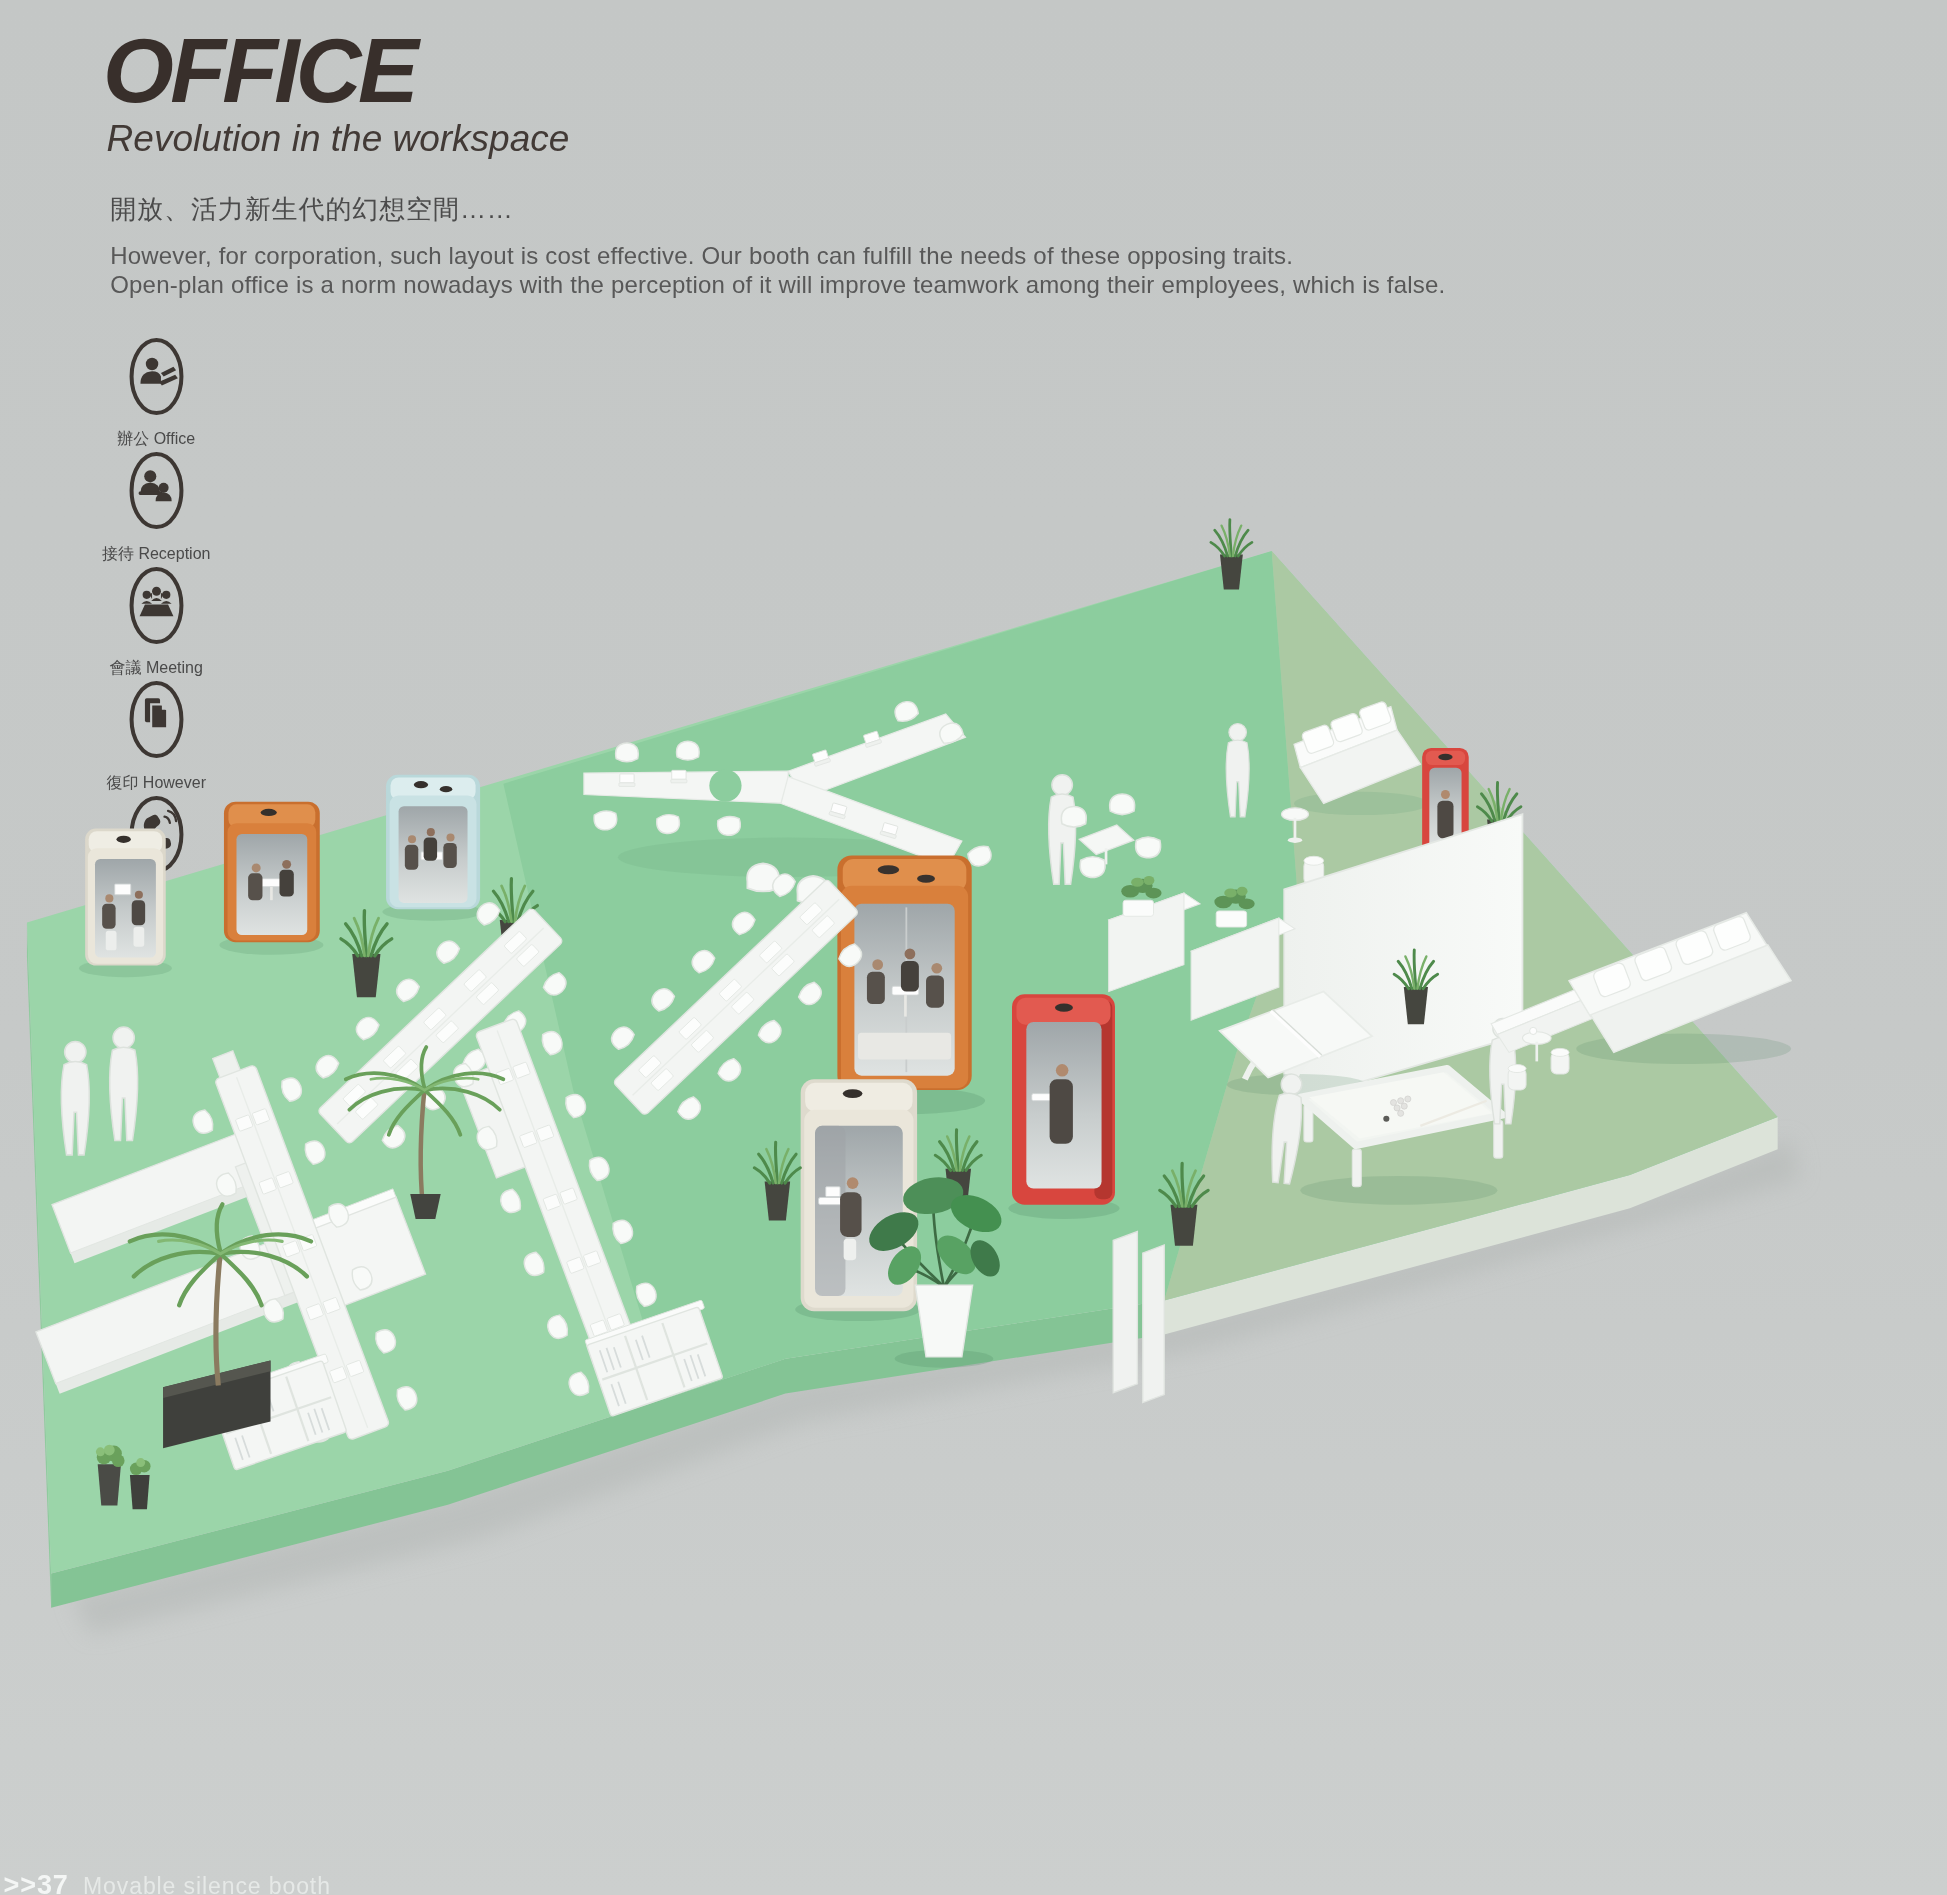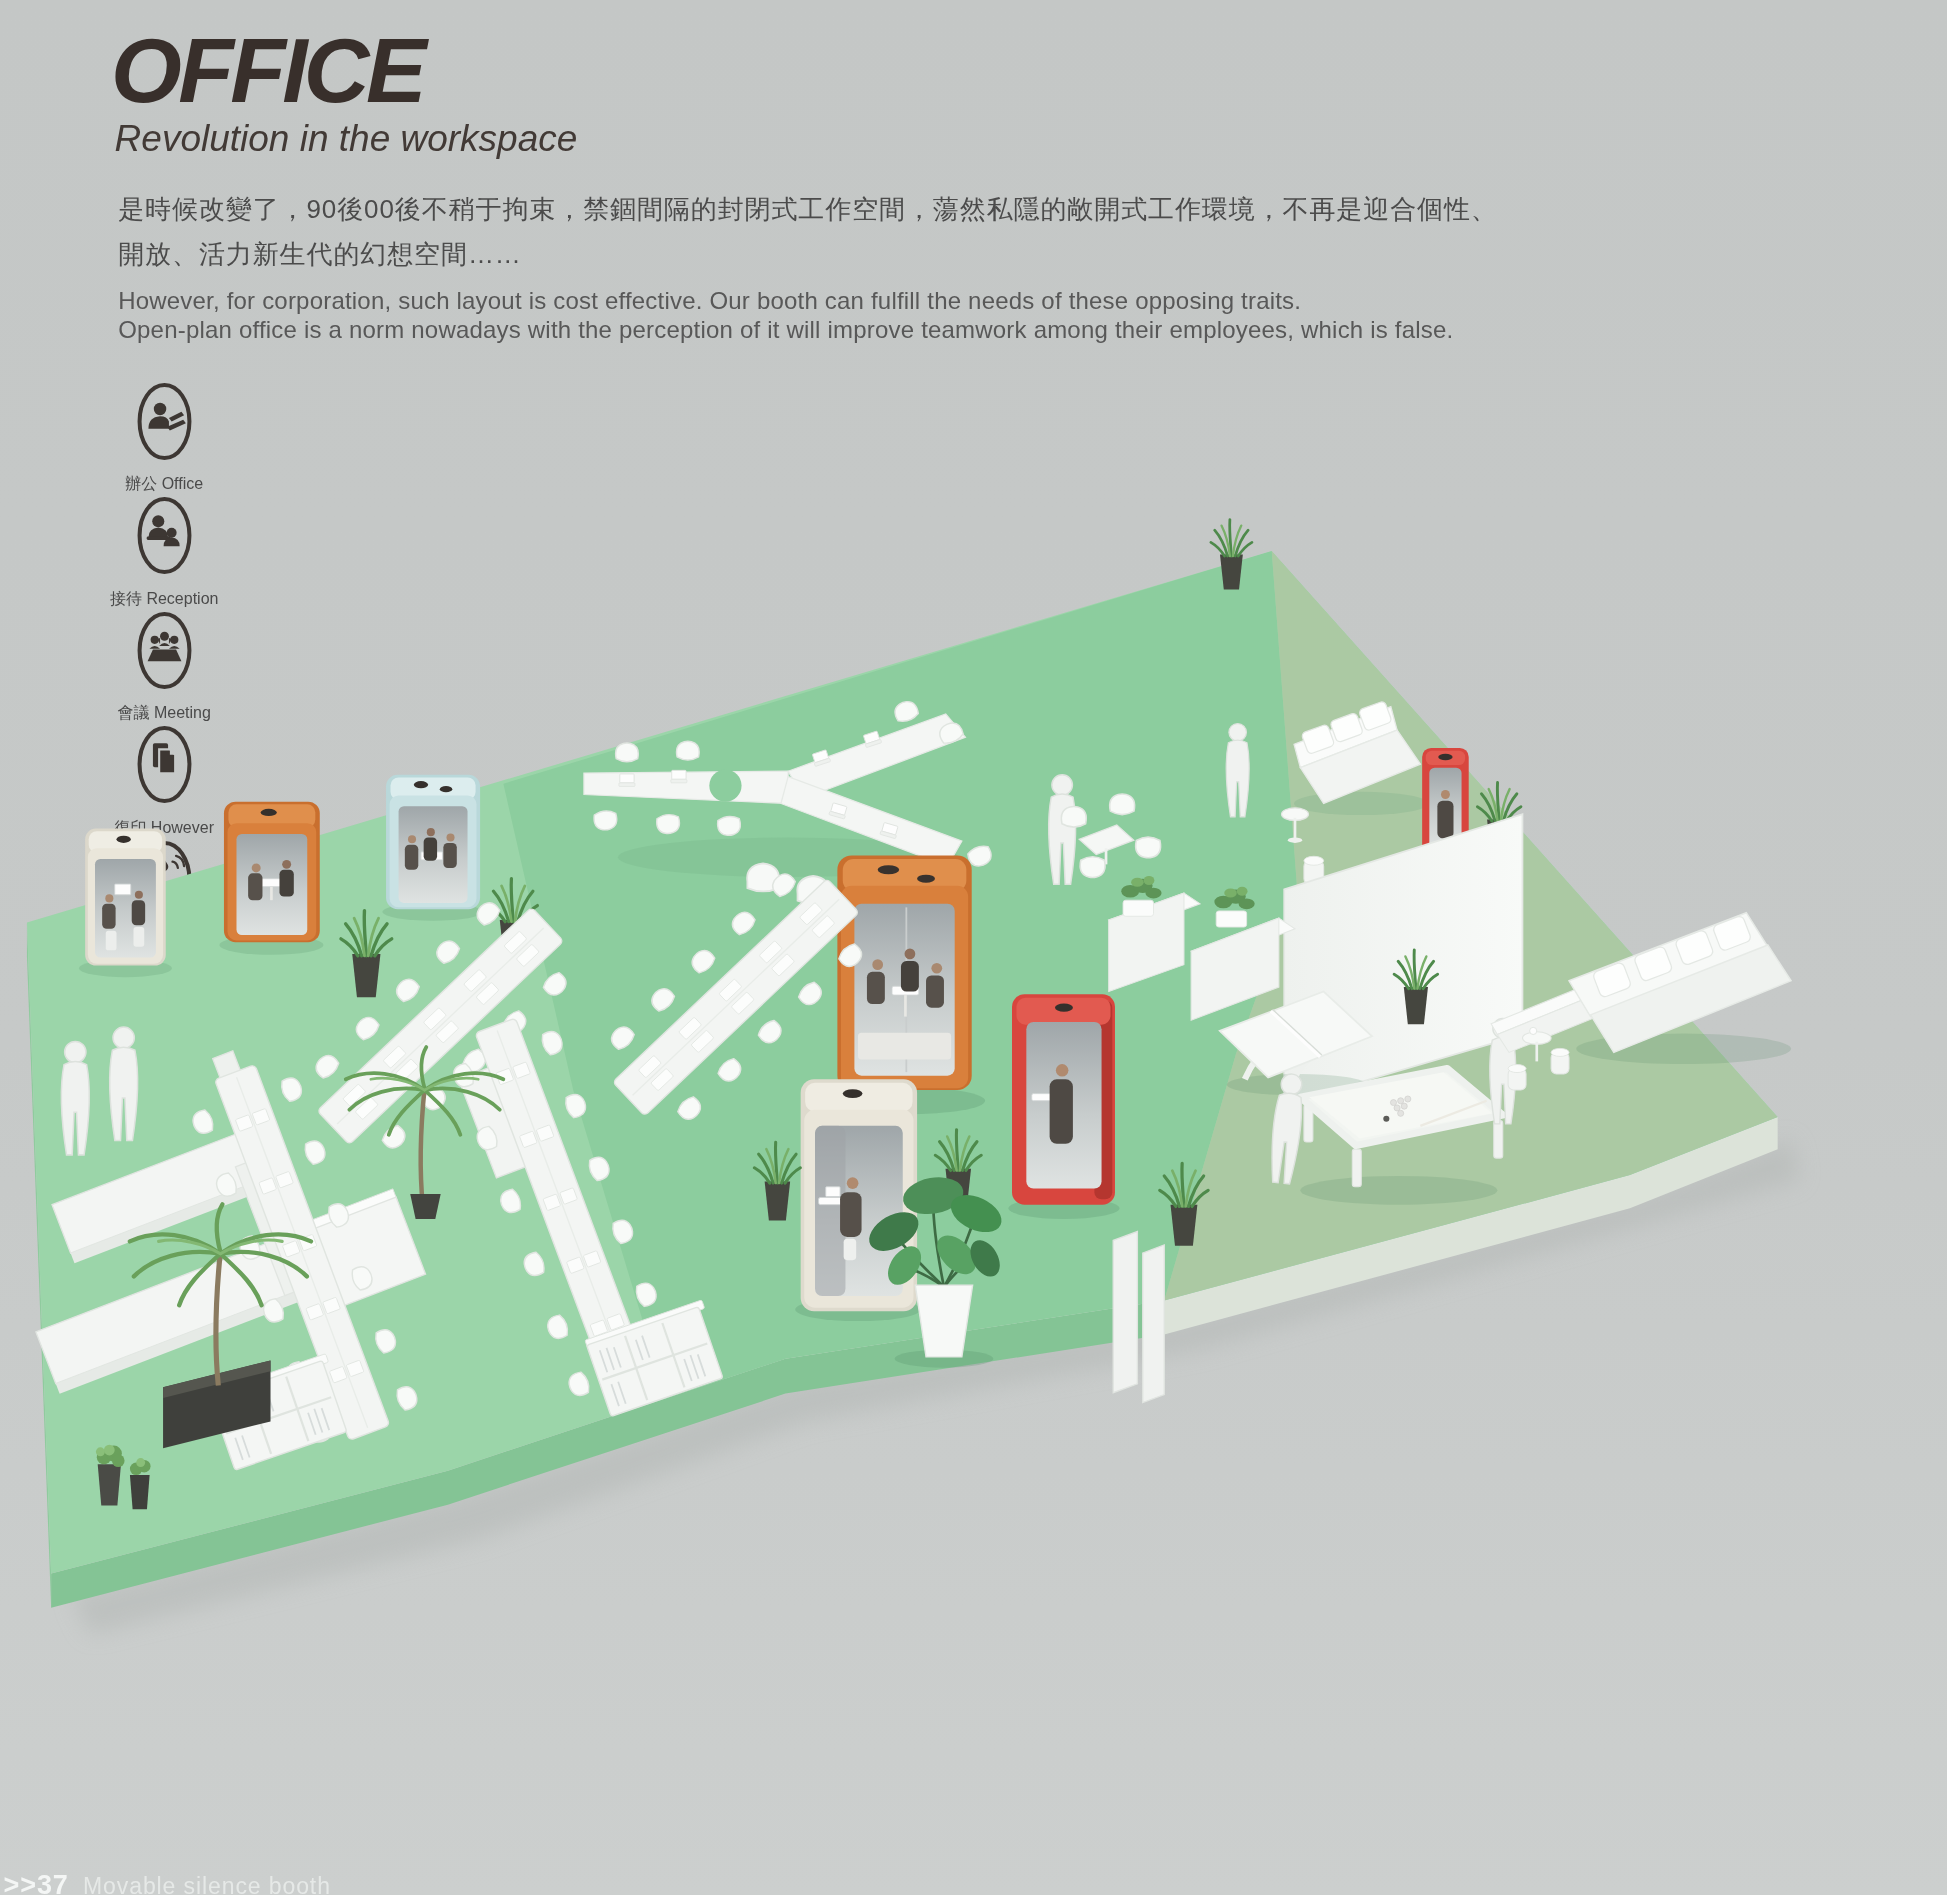--- a/index.html
+++ b/index.html
@@ -1,21 +1,21 @@
 <!DOCTYPE html>
 <html style="font-size:14.3px"><head>
 <meta charset="utf-8">
 <style>
   html,body{margin:0;padding:0;}
   body{
     width:1947px;height:1896px;position:relative;overflow:hidden;
     background:linear-gradient(180deg,#c4c7c6 0%,#c6c9c8 55%,#cccfce 100%);
     font-family:"Liberation Sans","DejaVu Sans",sans-serif;
   }
-  .header{position:absolute;left:103px;top:25px;width:1433px;color:#3a3431;margin-left:8px;}
+  .header{position:absolute;left:103px;top:25px;width:1433px;color:#3a3431;}
   .title-row{display:flex;align-items:baseline;gap:27px;}
   .title-en{font-size:91px;font-weight:bold;font-style:italic;letter-spacing:-3.6px;color:#382f2b;line-height:1;}
   .title-zh{font-size:52px;font-weight:bold;color:#3a332f;letter-spacing:1.8px;}
   .subtitle{font-size:37px;font-weight:normal;font-style:italic;color:#423a36;margin-top:1.8px;margin-left:3.6px;}
   .para-zh{margin-top:27px;margin-left:7.2px;font-size:26px;color:#4b4b4b;line-height:45px;letter-spacing:0.9px;}
   .para-en{margin-top:9px;margin-left:7.2px;font-size:24px;color:#585858;line-height:29.6px;letter-spacing:0.2px;}
   .features{display:flex;margin-top:36px;margin-left:10.7px;flex-direction:column;}
   .feature{width:85px;display:flex;flex-direction:column;align-items:center;}
   .feature svg{display:block;}
   .feature-label{margin-top:12.5px;font-size:16px;color:#4a4a4a;white-space:nowrap;}
@@ -26,21 +26,20 @@
 </style>
 </head>
 <body>
 
 <div class="header">
   <div class="title-row">
     <span class="title-en">OFFICE</span>
   </div>
   <div class="subtitle">Revolution in the workspace</div>
   <div class="para-zh">
-    <div>是時候改變了，90後00後不稍于拘束，禁錮間隔的封閉式工作空間，蕩然私隱的敞開式工作環境，不再是迎合個性、</div>
     <div>開放、活力新生代的幻想空間……</div>
   </div>
   <div class="para-en">
     <div>However, for corporation, such layout is cost effective. Our booth can fulfill the needs of these opposing traits.</div>
     <div>Open-plan office is a norm nowadays with the perception of it will improve teamwork among their employees, which is false.</div>
   </div>
 
   <div class="features">
     <div class="feature">
       <svg width="57" height="81" viewBox="0 0 64 90">

